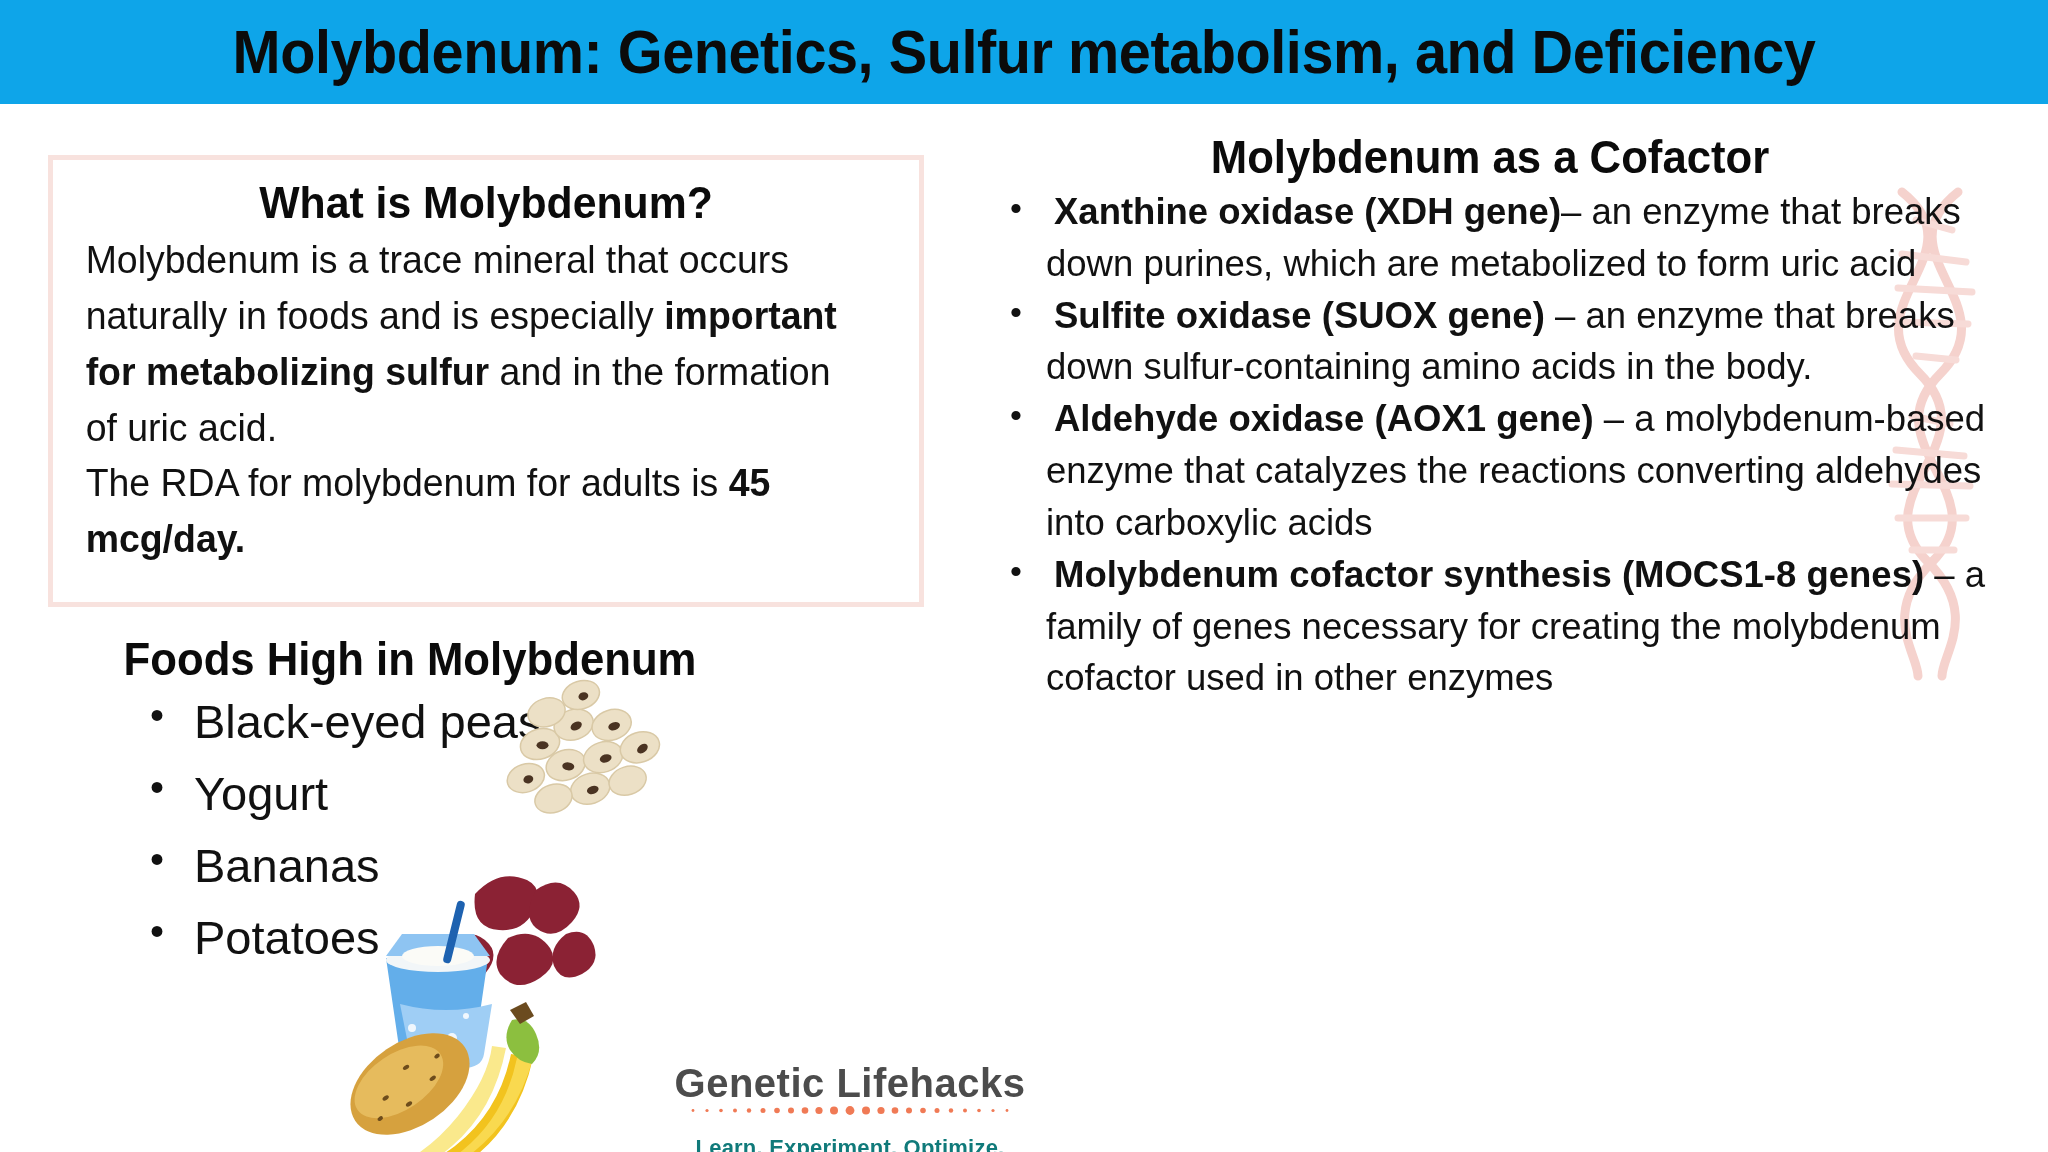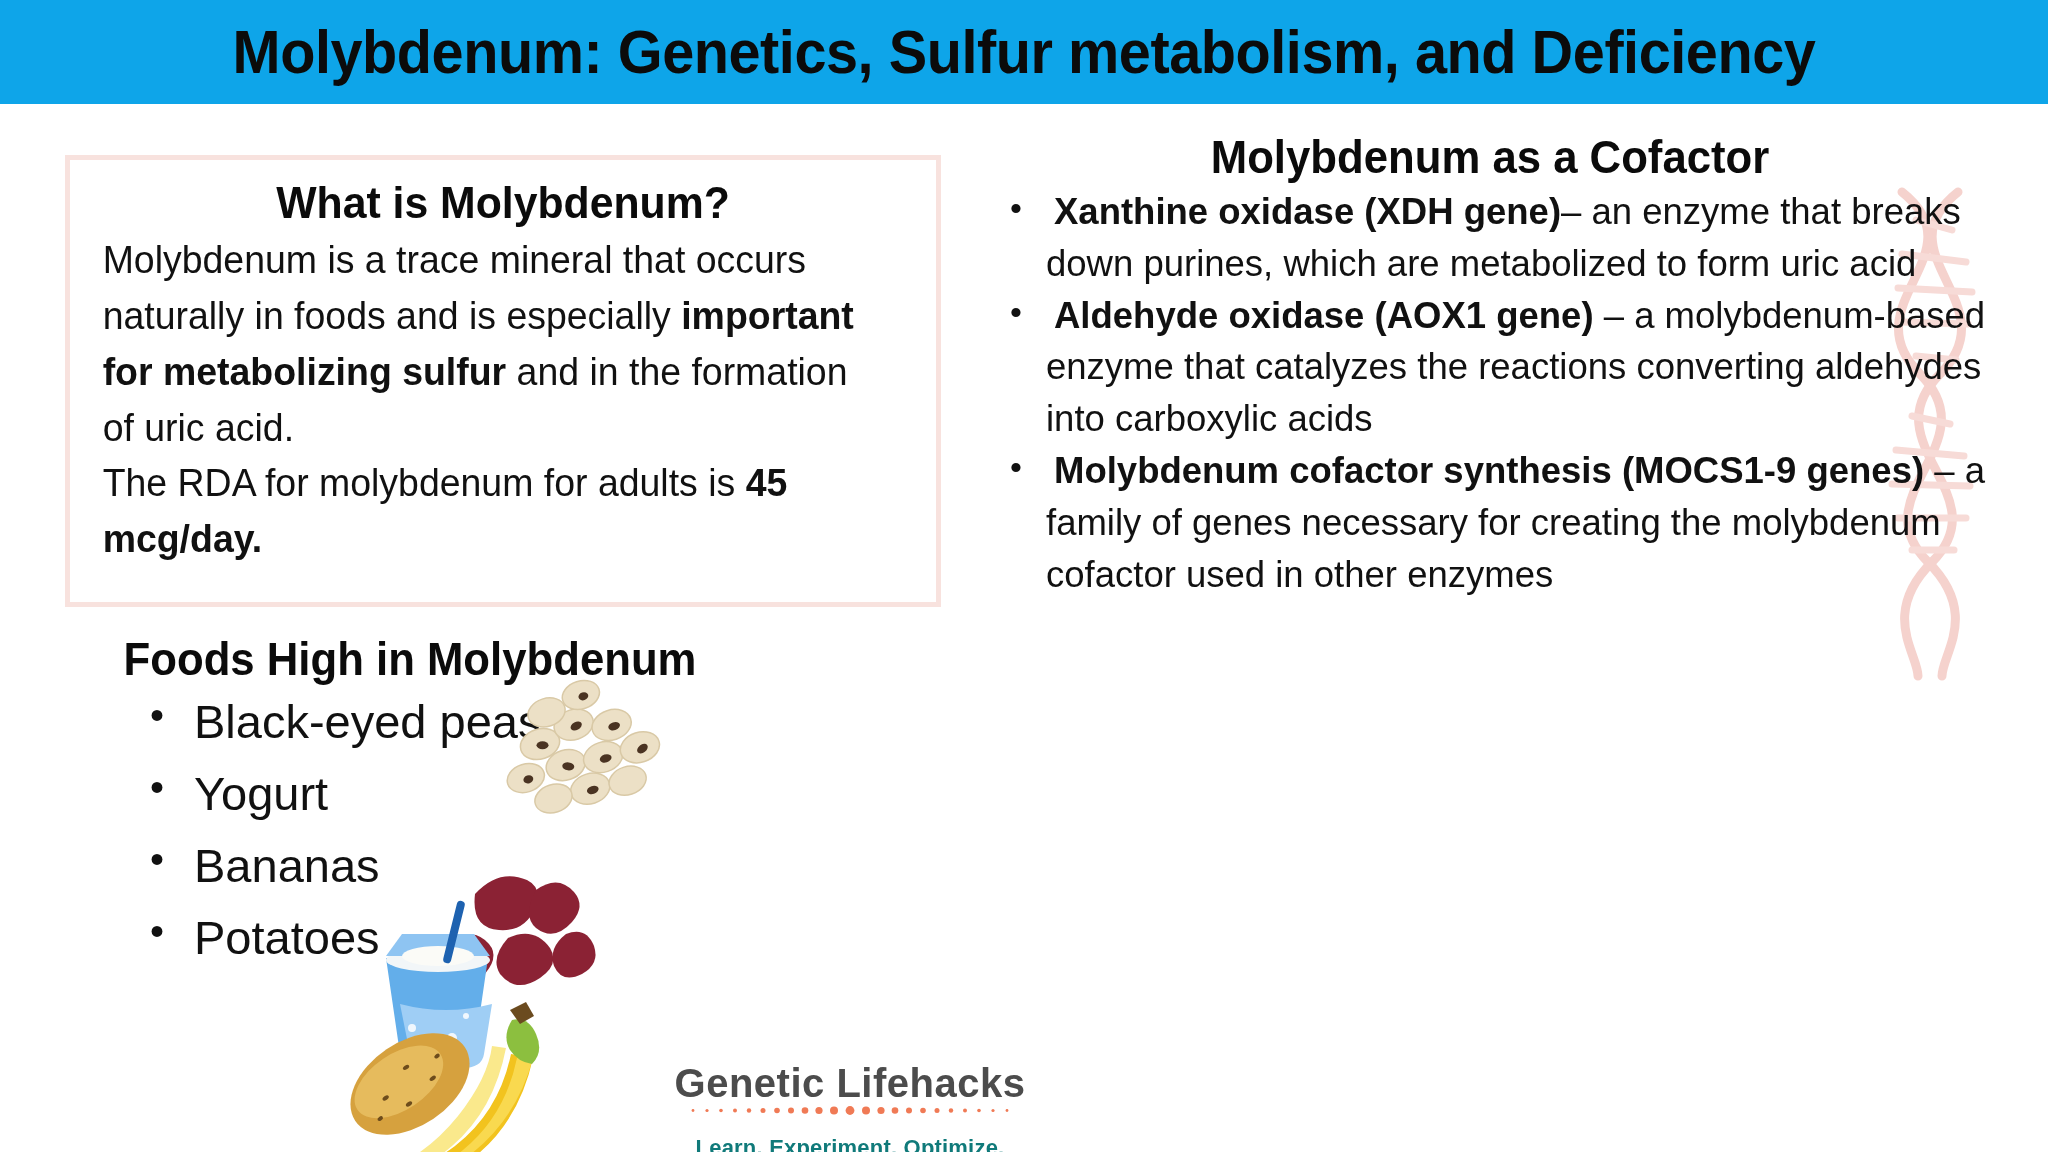--- a/index.html
+++ b/index.html
@@ -26,21 +26,21 @@
     letter-spacing:-0.5px;
     transform:scaleX(0.93);
     white-space:nowrap;
     line-height:1;
   }
 
   
   .left-col{position:absolute;left:0;top:104px;width:960px;height:1048px;}
 
   .intro-card{
-    position:absolute;left:65px;top:51px;width:876px;height:452px;
+    position:absolute;left:48px;top:51px;width:876px;height:452px;
     box-sizing:border-box;
     border:5px solid #f8e2de;
     background:#ffffff;
   }
   .intro-title{
     text-align:center;
     font-family:"Liberation Sans Narrow","Liberation Sans",sans-serif;
     font-weight:700;font-size:45px;color:#0b0b0b;
     margin:18px 0 4px 0;
     transform:scaleX(0.95);
@@ -263,22 +263,23 @@
         <line x1="56" y1="266" x2="124" y2="272"></line>
         <line x1="52" y1="300" x2="130" y2="302"></line>
         <line x1="58" y1="334" x2="126" y2="334"></line>
         <line x1="72" y1="366" x2="114" y2="366"></line>
       </g>
     </svg>
 
     <div class="cof-title">Molybdenum as a Cofactor</div>
     <ul class="cof-list">
         <li><b>Xanthine oxidase (XDH gene)</b><span>– an enzyme that breaks down purines, which are metabolized to form uric acid</span></li>
+        <li><b>Sulfite oxidase (SUOX gene)</b><span> – an enzyme that breaks down sulfur-containing amino acids in the body.</span></li>
         <li><b>Aldehyde oxidase (AOX1 gene)</b><span>  – a molybdenum-based enzyme that catalyzes the reactions converting aldehydes into carboxylic acids</span></li>
-        <li><b>Molybdenum cofactor synthesis (MOCS1-9 genes)</b><span> – a family of genes necessary for creating the molybdenum cofactor used in other enzymes</span></li>
+        <li><b>Molybdenum cofactor synthesis (MOCS1-8 genes)</b><span> – a family of genes necessary for creating the molybdenum cofactor used in other enzymes</span></li>
       </ul>
   </div>
 
   <div class="logo">
     <div class="logo-main">Genetic Lifehacks</div>
     <svg class="logo-dots" viewBox="0 0 330 11">
       <g fill="#f07a55">
         <circle cx="8" cy="5.5" r="1.4"></circle>
           <circle cx="22" cy="5.5" r="1.6"></circle>
         <circle cx="36" cy="5.5" r="1.8"></circle>

